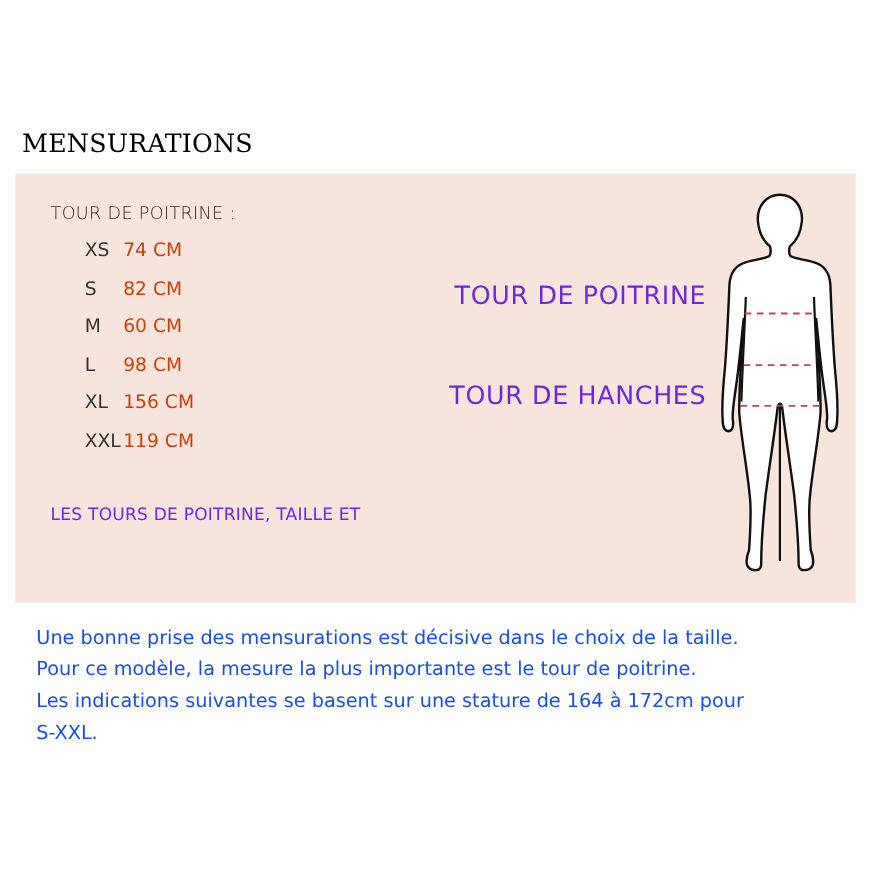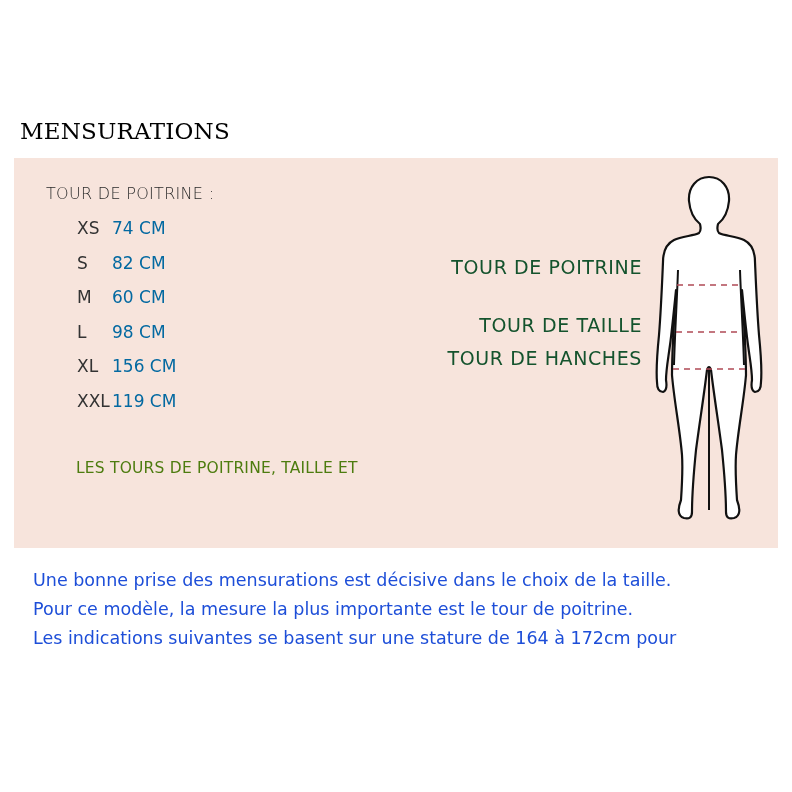--- a/index.html
+++ b/index.html
@@ -12,27 +12,27 @@
     .panel {
       position: absolute; left: 14px; top: 158px; width: 764px; height: 390px;
       background: #f7e4dc;
     }
     .chest-heading {
       position: absolute; left: 32px; top: 26px;
       font-size: 16px; color: #2a2a2a; font-weight: 300; letter-spacing: 0.3px;
     }
     .size-row { position: absolute; left: 32px; height: 30px; font-size: 17px; color: #2a2a2a; }
     .size-row .size { position: absolute; left: 0; width: 60px; font-weight: normal; color: #333; margin-left: 31px; }
-    .size-row .val { position: absolute; left: 66px; white-space: nowrap; color: #0369a1; }
+    .size-row .val { position: absolute; left: 66px; white-space: nowrap; color: #c2410c; }
     .note {
       position: absolute; left: 32px; top: 296px; width: 420px;
-      font-size: 15.5px; line-height: 29px; color: #4d7c0f; letter-spacing: 0.2px; margin-left: 30px;
+      font-size: 15.5px; line-height: 29px; color: #6d28d9; letter-spacing: 0.2px;
     }
     .label {
-      position: absolute; right: 136px; font-size: 19px; color: #14532d;
+      position: absolute; right: 136px; font-size: 23px; color: #6d28d9;
       letter-spacing: 0.6px; white-space: nowrap;
     }
     .figure { position: absolute; left: 630px; top: 12px; width: 130px; height: 370px; }
     .bottom-text {
       position: absolute; left: 33px; top: 566px; width: 750px;
       font-size: 17.5px; line-height: 29px; color: #1d4ed8;
     }
     .bottom-text div { white-space: nowrap; }
   </style>
 </head>
@@ -66,21 +66,20 @@
   <div class="size-row" style="top:233px">
     <span class="size">XXL</span>
     <span class="val">119 CM</span>
   </div>
 
   <div class="note">
     <div>LES TOURS DE POITRINE, TAILLE ET</div>
   </div>
 
   <div class="label" style="top:98px">TOUR DE POITRINE</div>
-  <div class="label" style="top:156px">TOUR DE TAILLE</div>
   <div class="label" style="top:189px">TOUR DE HANCHES</div>
 
   <svg class="figure" viewBox="0 0 130 370" xmlns="http://www.w3.org/2000/svg">
     <path fill="#ffffff" stroke="#111111" stroke-width="2.2" stroke-linejoin="round" d="
       M65 7
       C53 7 44 17 45 31
       C46 42 51 50 56 54
       C57 58 57 61 55 63
       C50 66 38 66 30 70
       C22 74 19 82 19 92
@@ -120,13 +119,14 @@
     <line x1="33" y1="115" x2="97" y2="115" stroke="#b04a55" stroke-width="1.6" stroke-dasharray="6,5"></line>
     <line x1="32" y1="162" x2="98" y2="162" stroke="#b04a55" stroke-width="1.6" stroke-dasharray="6,5"></line>
     <line x1="29" y1="199" x2="101" y2="199" stroke="#b04a55" stroke-width="1.6" stroke-dasharray="6,5"></line>
   </svg>
 </div>
 
 <div class="bottom-text">
   <div>Une bonne prise des mensurations est décisive dans le choix de la taille.</div>
   <div>Pour ce modèle, la mesure la plus importante est le tour de poitrine.</div>
   <div>Les indications suivantes se basent sur une stature de 164 à 172cm pour</div>
+  <div>S-XXL.</div>
 </div>
 
 </body></html>

